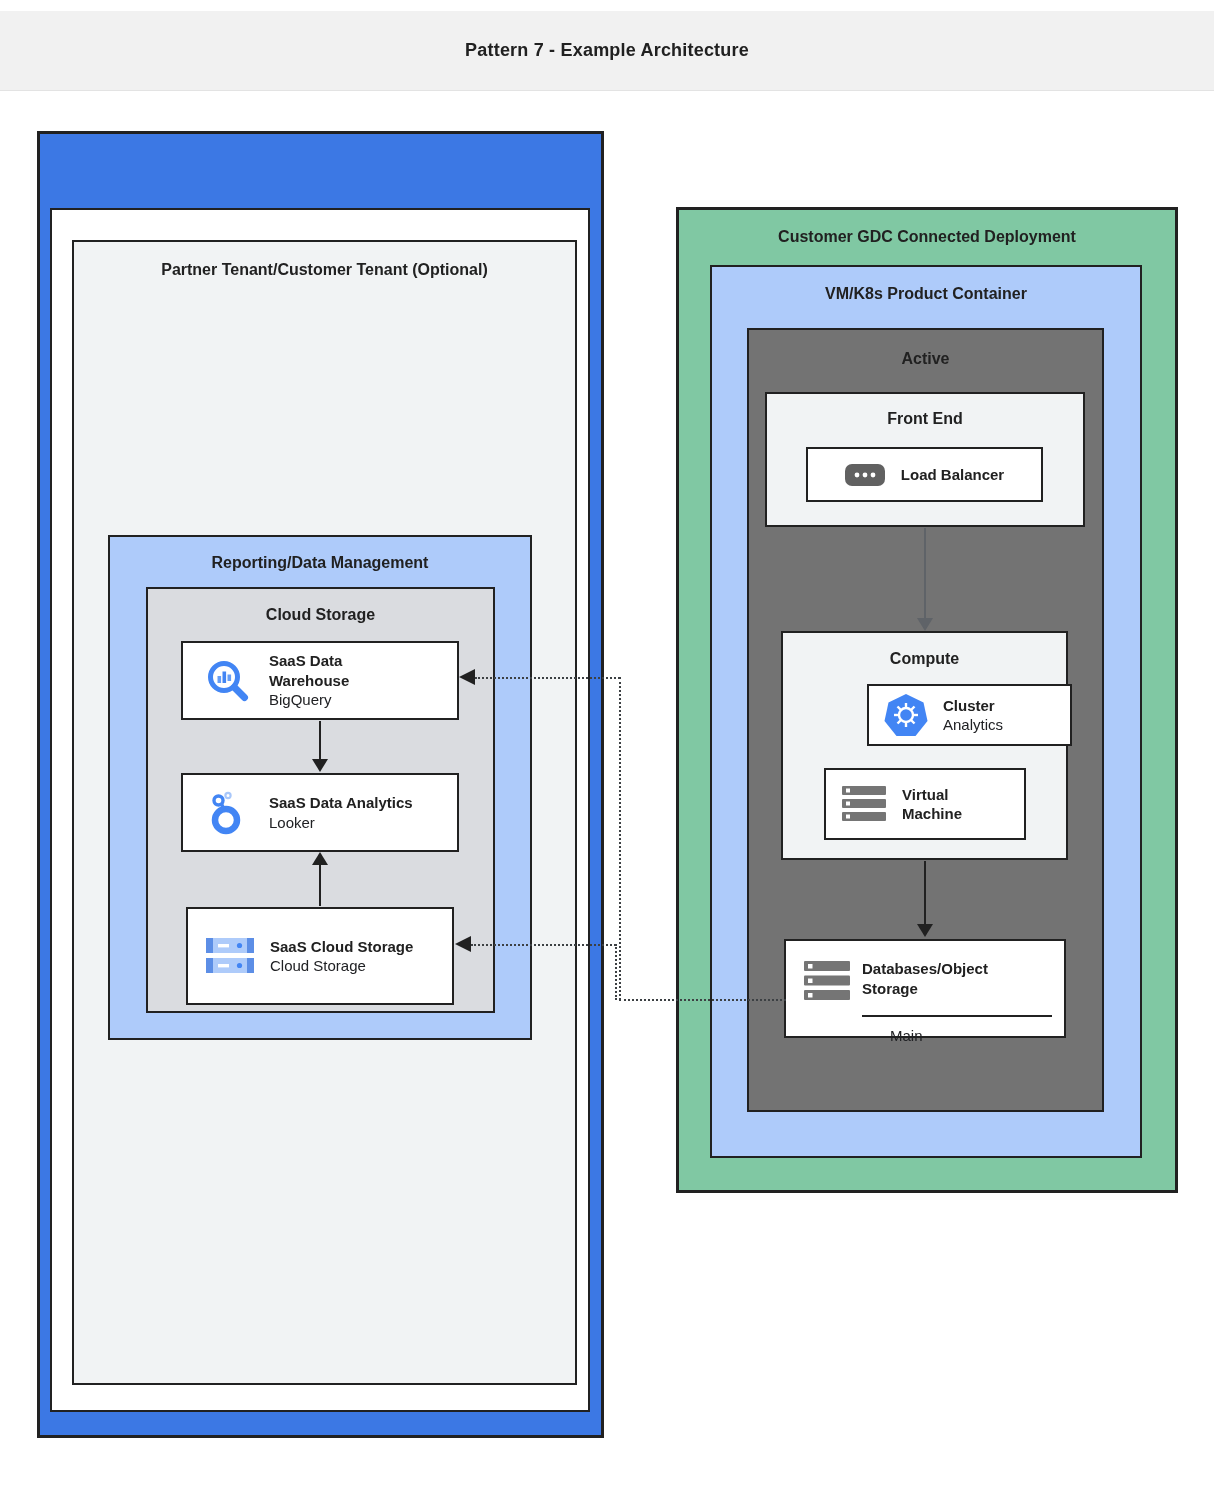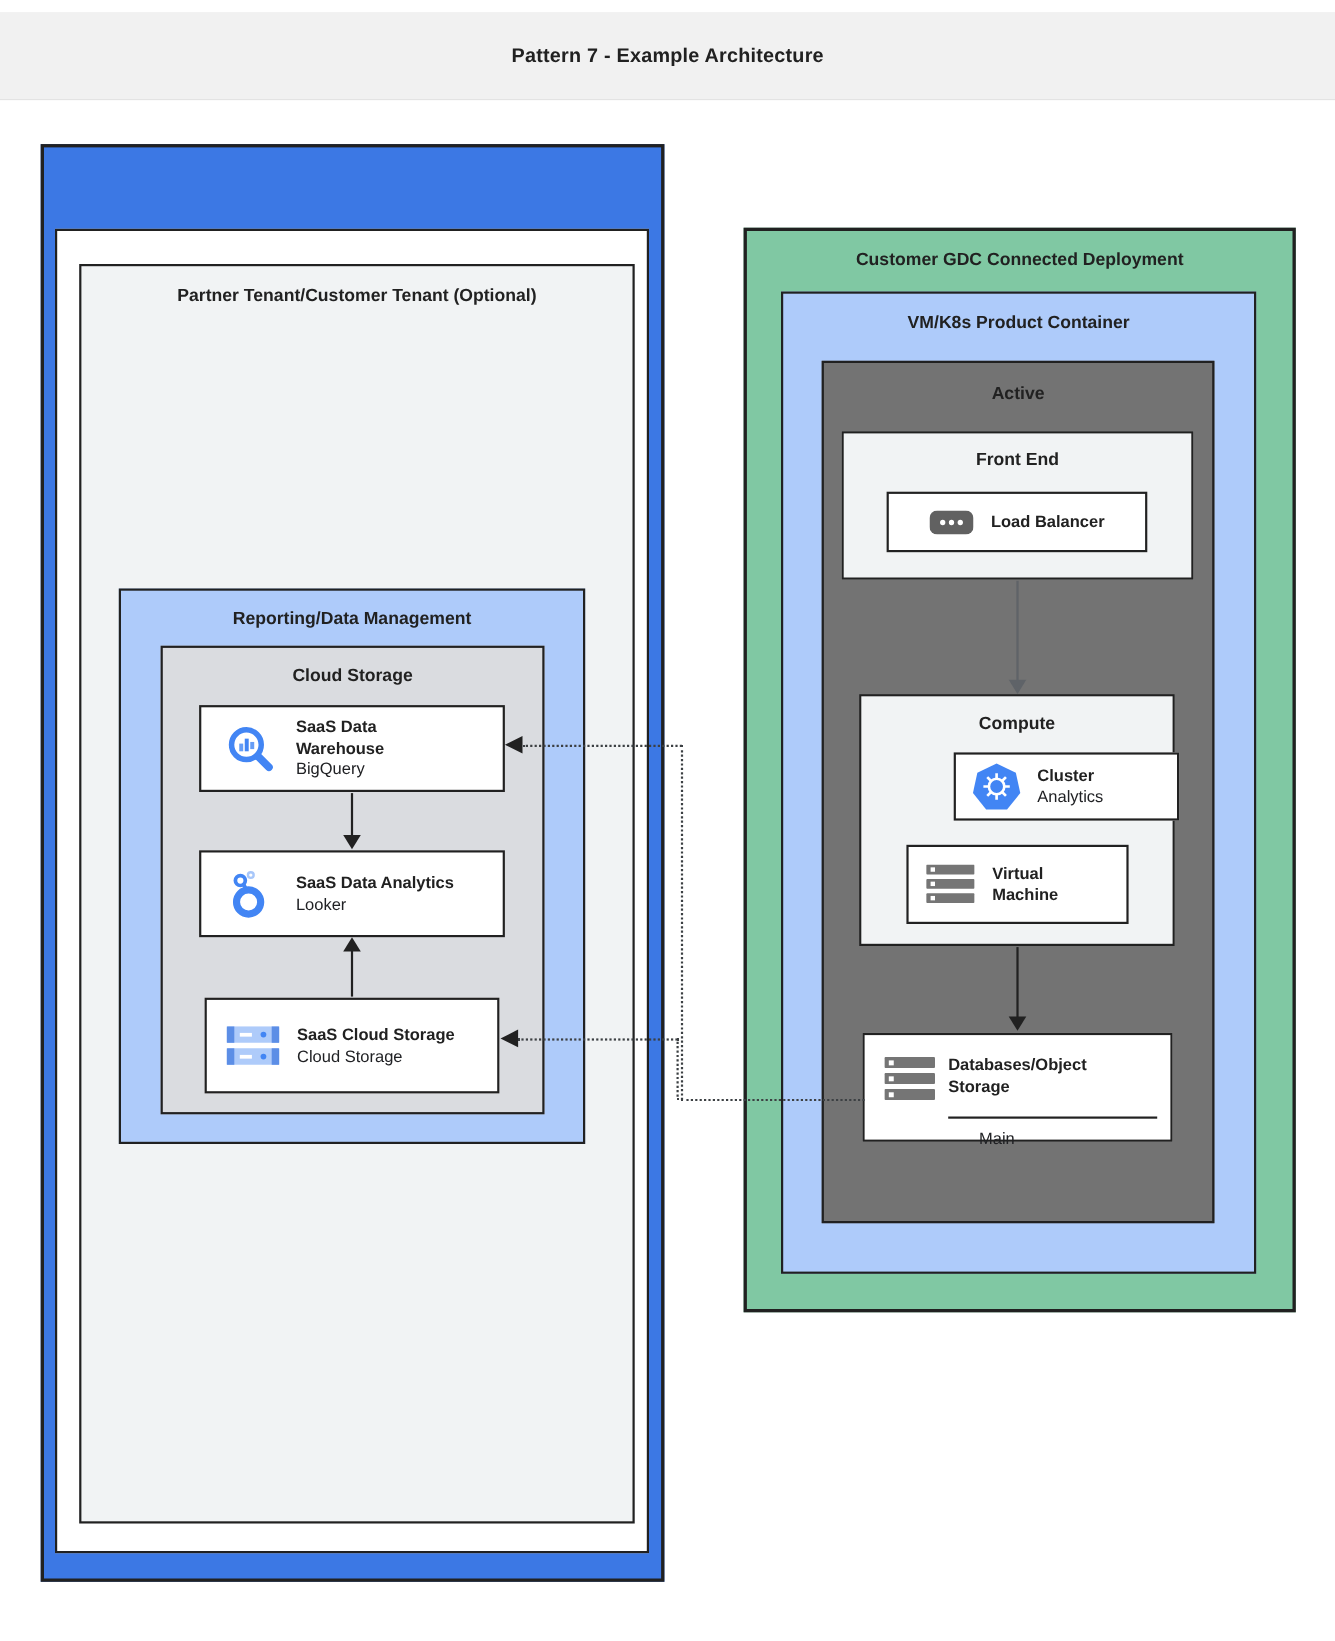--- a/index.html
+++ b/index.html
@@ -26,21 +26,21 @@
   .gdc-box     { left:676px; top:207px; width:502px; height:986px; background:#80c8a3; border-width:3px; padding-top:18px; }
   .vmk8s-box   { left:710px; top:265px; width:432px; height:893px; background:#aecbfa; padding-top:18px; }
   .active-box  { left:747px; top:328px; width:357px; height:784px; background:#737373; padding-top:20px; }
   .frontend-box{ left:765px; top:392px; width:320px; height:135px; background:#f1f3f4; padding-top:16px; }
   .compute-box { left:781px; top:631px; width:287px; height:229px; background:#f1f3f4; padding-top:17px; }
 
   .card { position:absolute; background:#ffffff; border:2px solid #212121;
           display:flex; align-items:center; }
   .card-bq     { left:181px; top:641px; width:278px; height:79px; padding-left:22px; gap:18px; }
   .card-looker { left:181px; top:773px; width:278px; height:79px; padding-left:22px; gap:18px; }
-  .card-cs     { left:186px; top:907px; width:268px; height:87px; padding-left:18px; gap:16px; }
+  .card-cs     { left:186px; top:907px; width:268px; height:98px; padding-left:18px; gap:16px; }
   .card-lb     { left:806px; top:447px; width:237px; height:55px; justify-content:center; gap:16px; }
   .card-k8s    { left:822px; top:684px; width:205px; height:62px; padding-left:14px; gap:14px;margin-left:45px; }
   .card-vm     { left:824px; top:768px; width:202px; height:72px; padding-left:16px; gap:16px; }
   .card-db     { left:784px; top:939px; width:282px; height:99px; display:block; }
 
   .card-title   { font-size:15px; font-weight:700; color:#212121; line-height:1.3; }
   .card-sub     { font-size:15px; font-weight:400; color:#202124; line-height:1.3; }
   .title-wrap   { max-width:150px; }
 
   .db-icon-wrap { position:absolute; left:18px; top:20px; }

